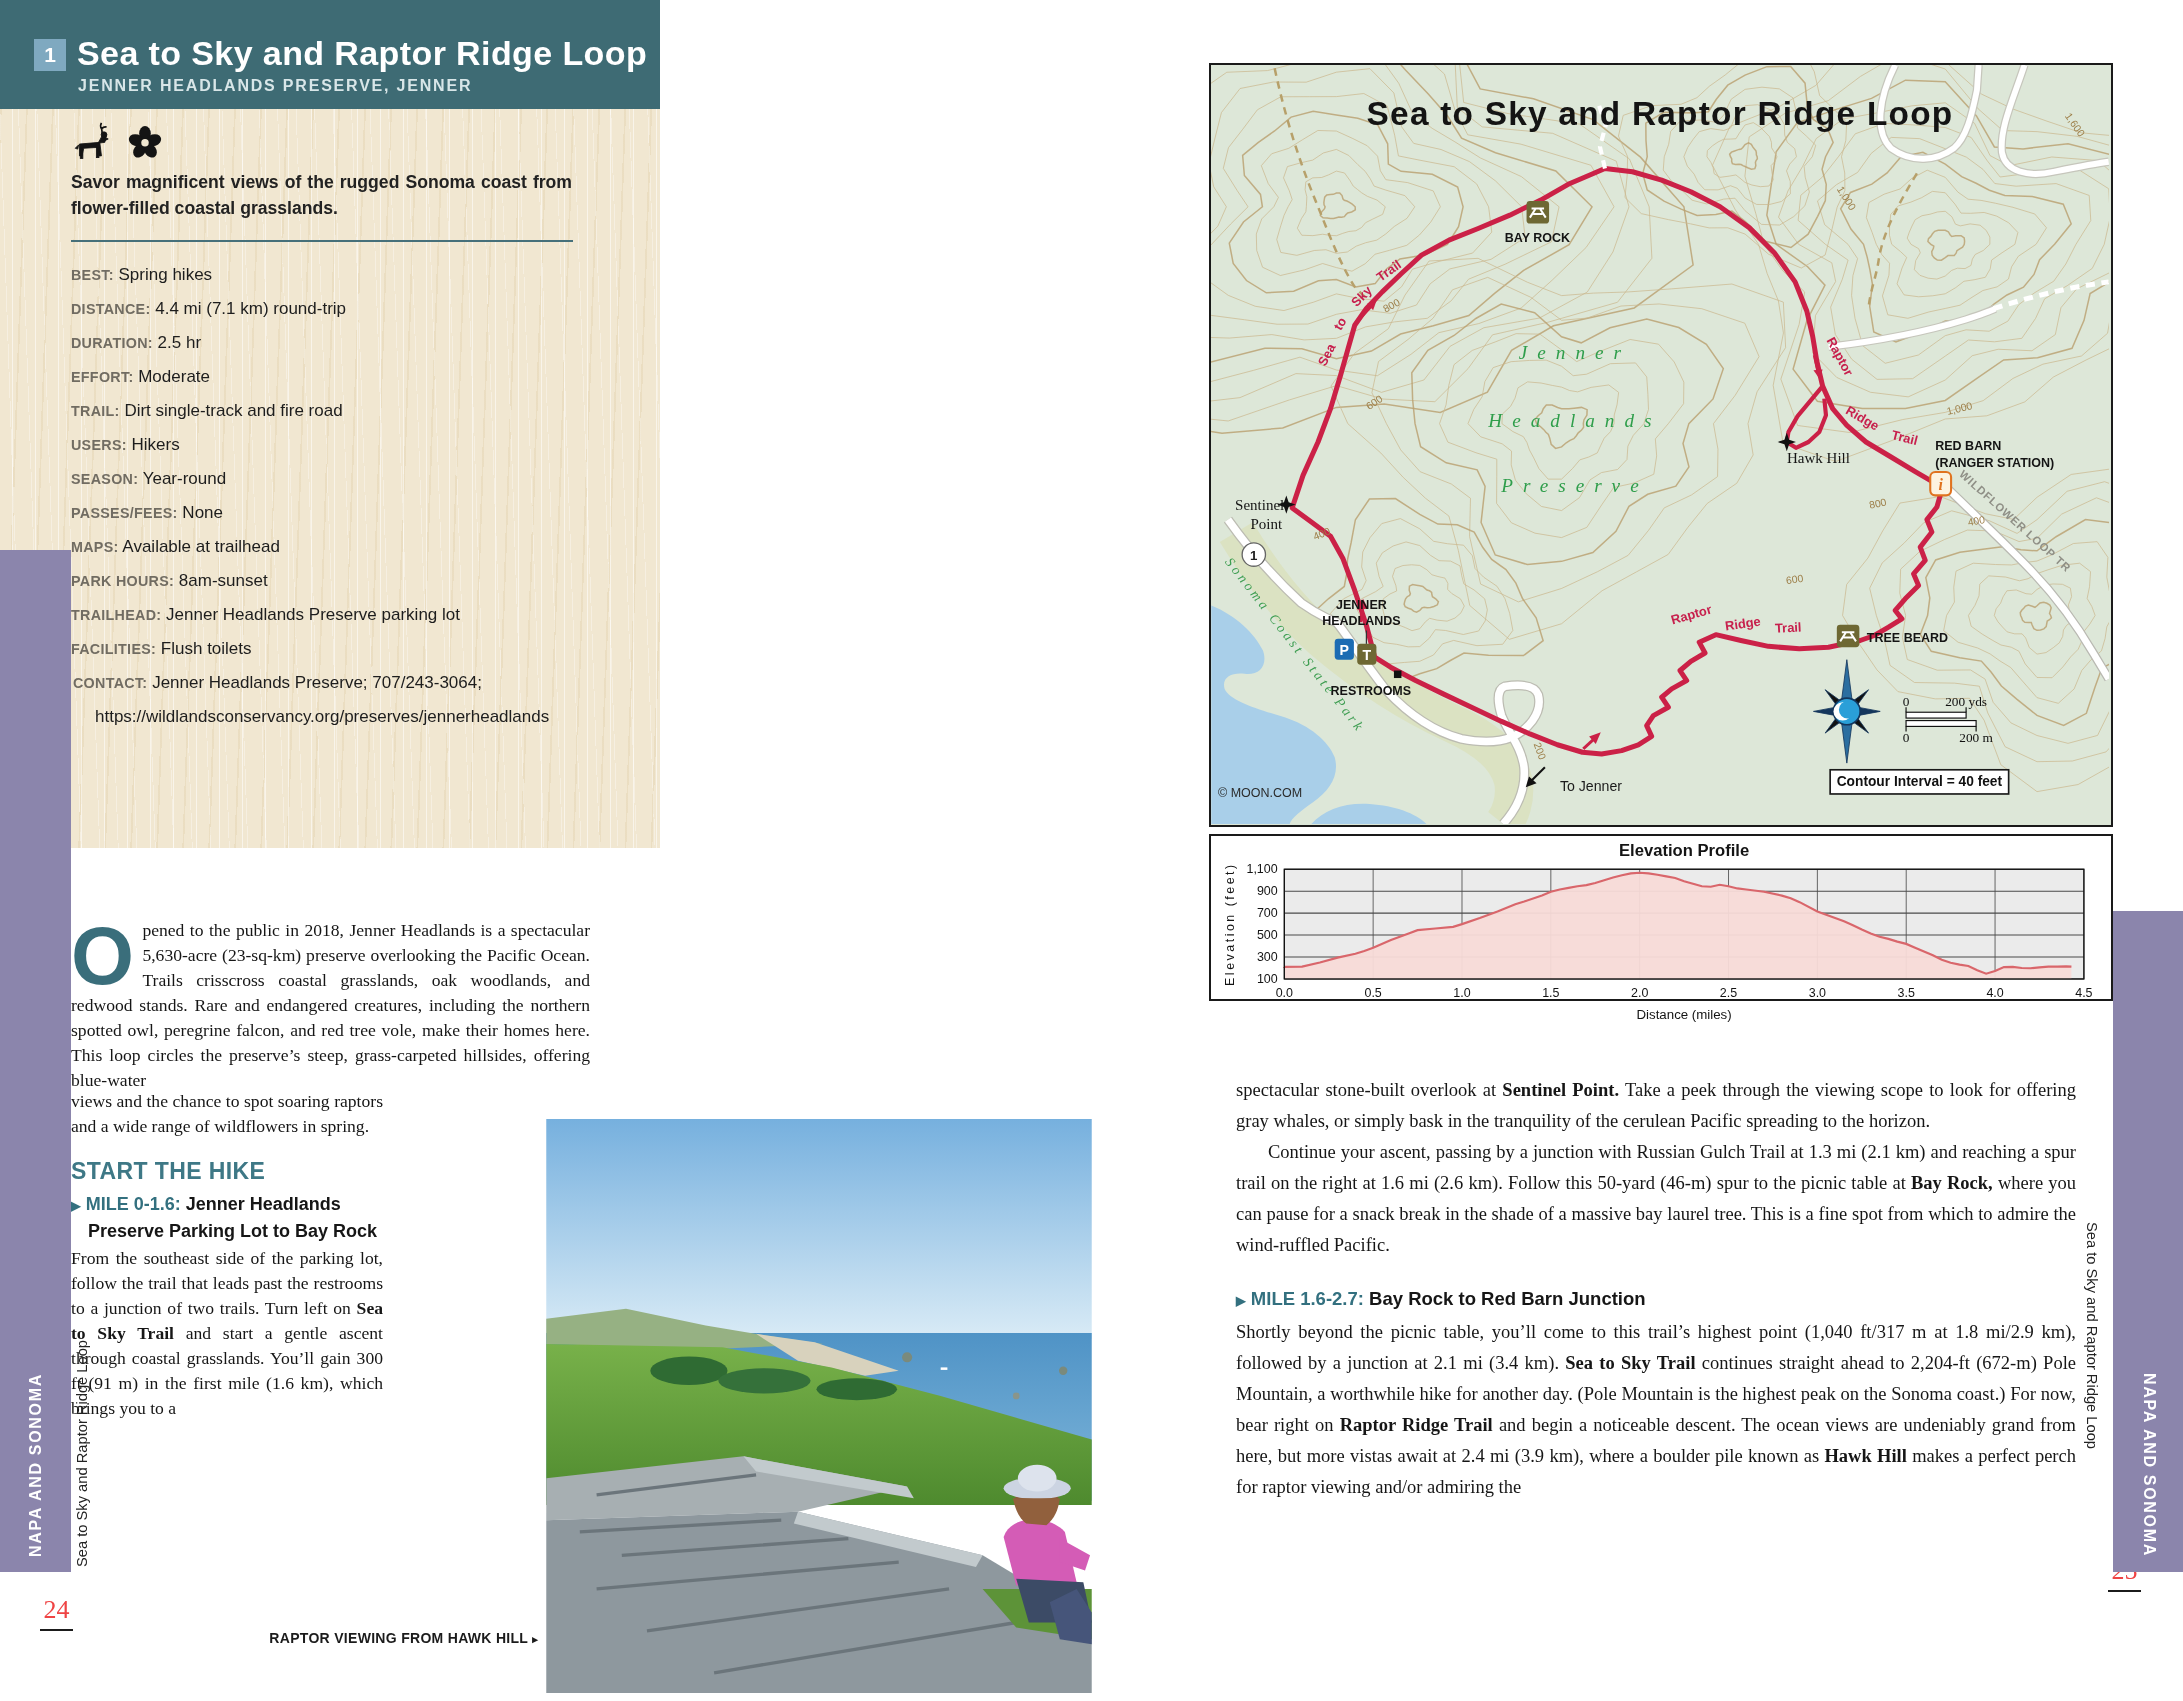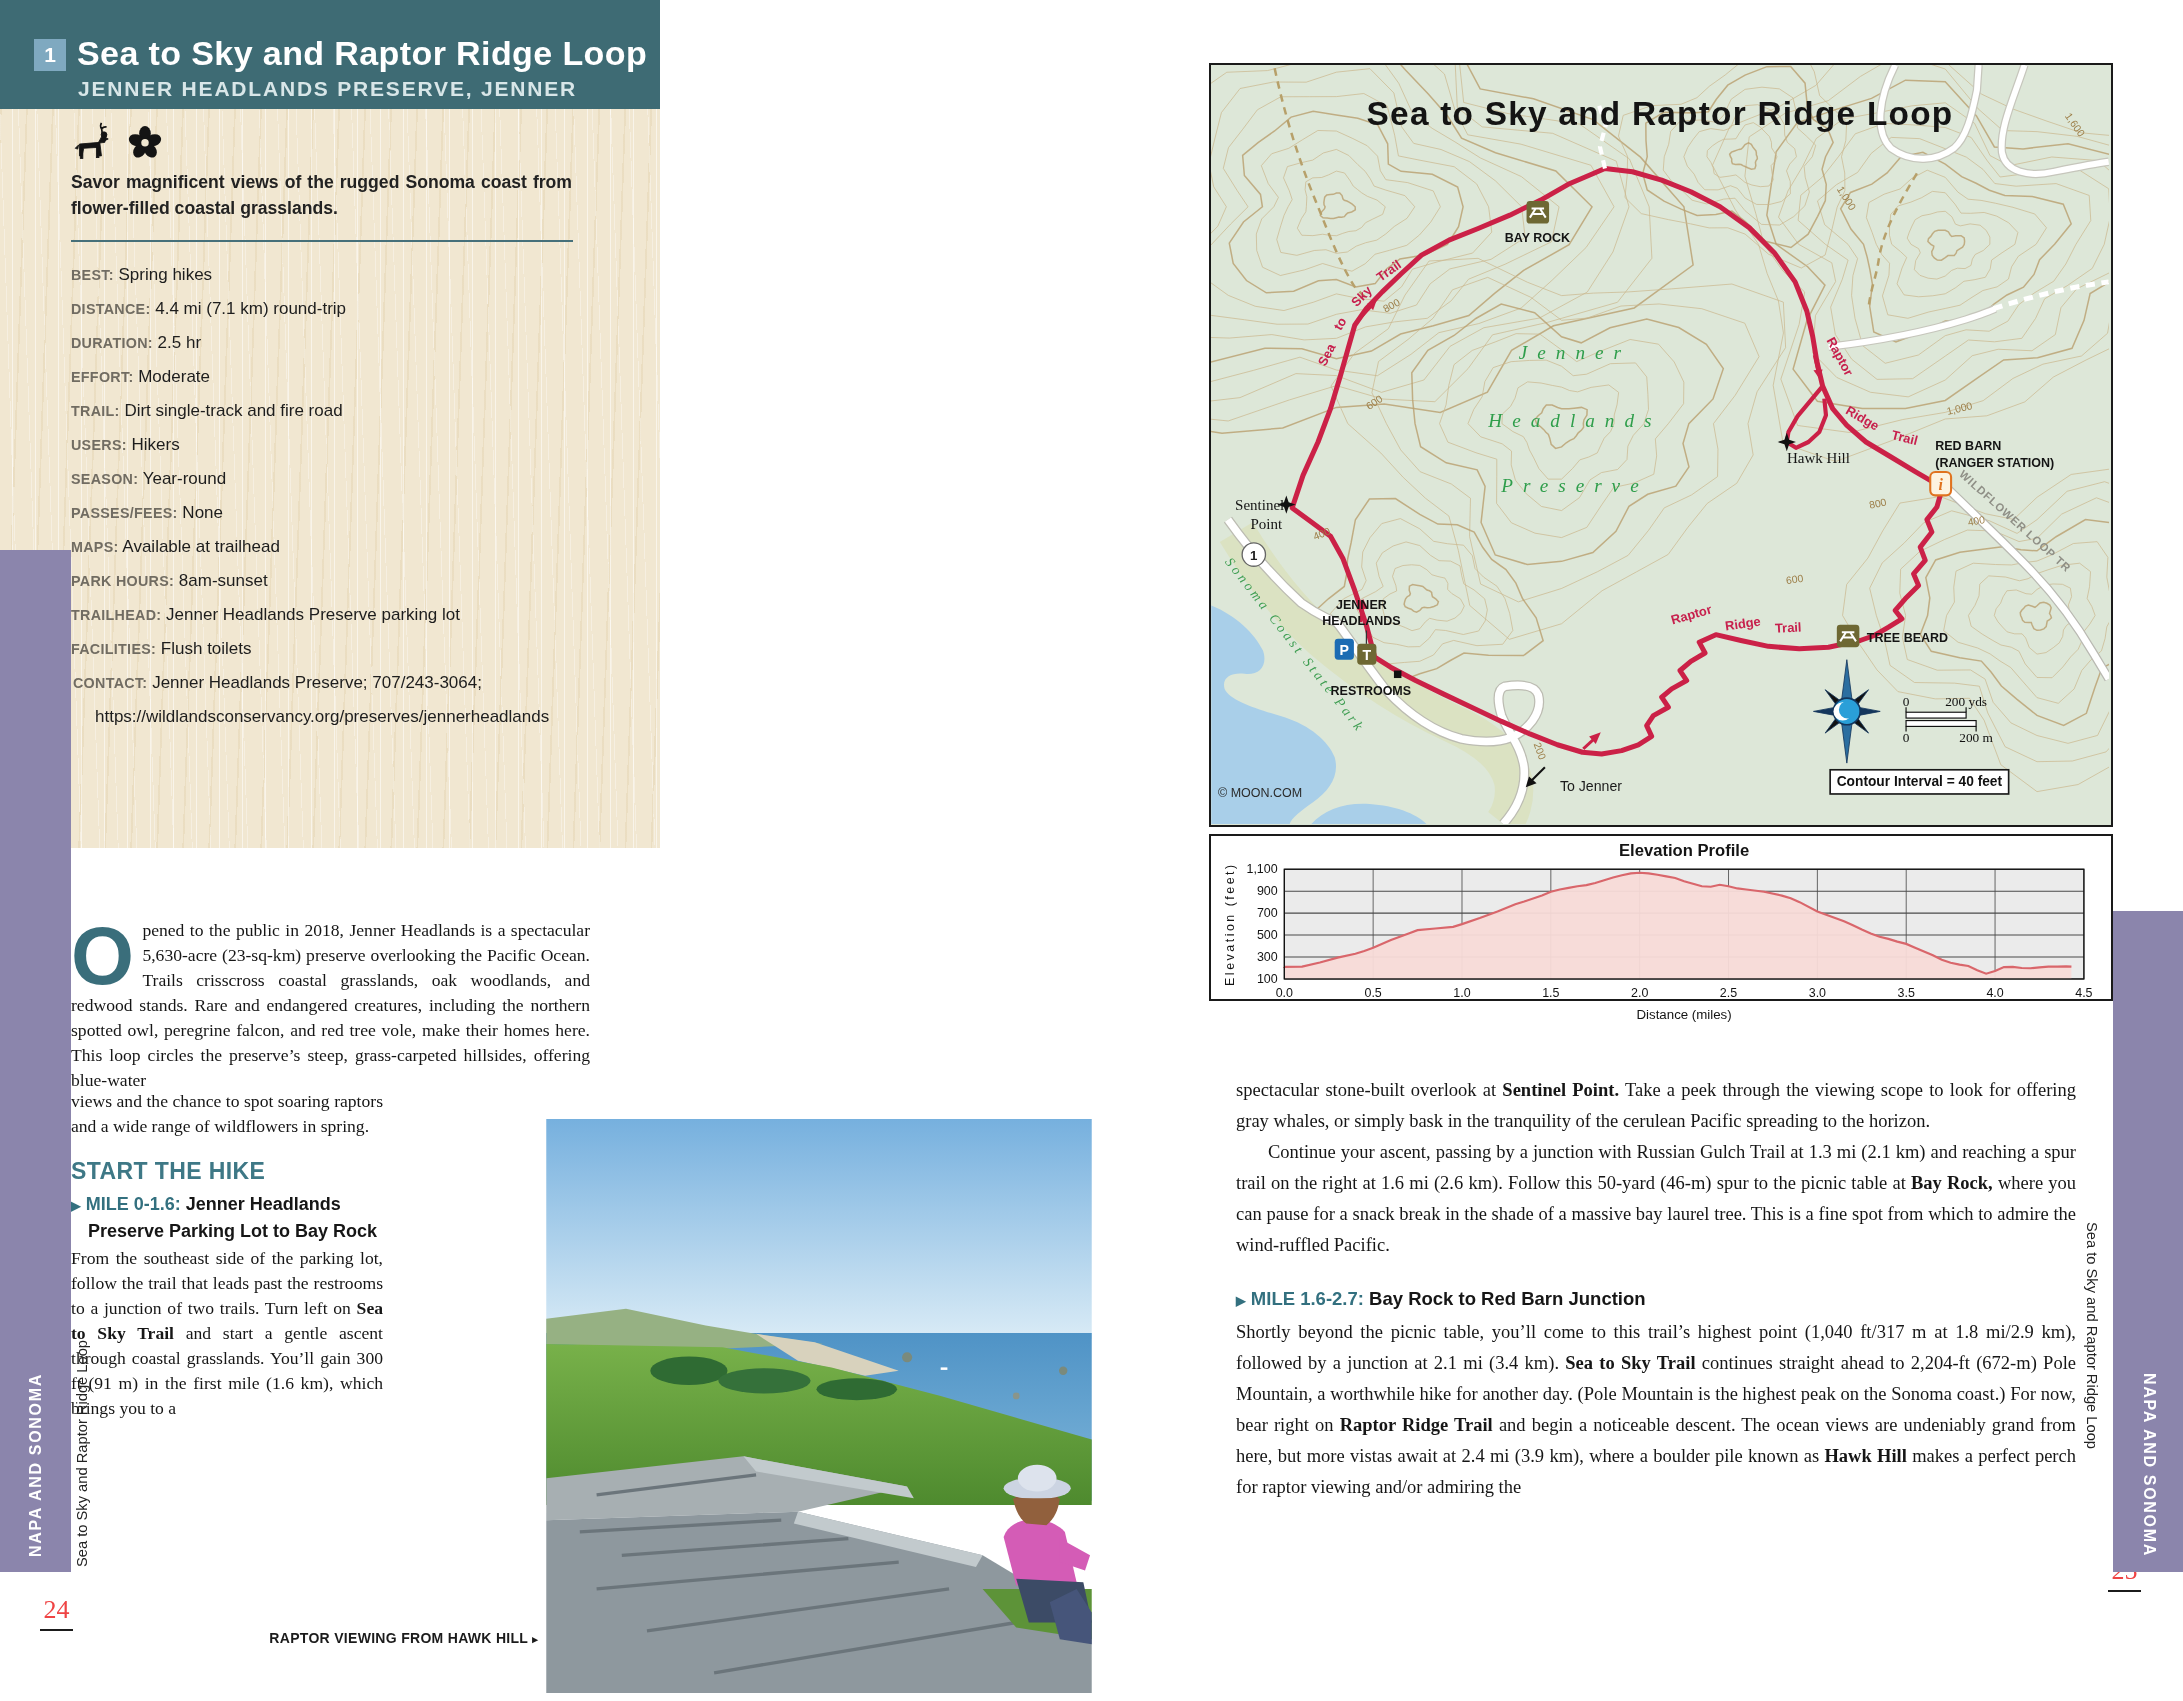--- a/index.html
+++ b/index.html
@@ -3,21 +3,21 @@
 <meta charset="utf-8">
 <style>
   html,body{margin:0;padding:0;background:#fff;}
   #spread{position:relative;width:2183px;height:1701px;background:#ffffff;overflow:hidden;
           font-family:"Liberation Sans",sans-serif;color:#181818;}
   
   .teal-header{position:absolute;left:0;top:0;width:660px;height:109px;background:#3e6b74;}
   .hike-badge{position:absolute;left:34px;top:39px;width:32px;height:32px;background:#7fa9c0;
               color:#fff;font-size:21px;font-weight:bold;display:flex;align-items:center;justify-content:center;}
   .hike-title{position:absolute;left:77px;top:34px;font-size:34px;font-weight:600;color:#ffffff;letter-spacing:0.4px;}
-  .hike-subtitle{position:absolute;left:78px;top:77px;font-size:21px;font-weight:600;color:#d8e6e8;letter-spacing:1.8px;}
+  .hike-subtitle{position:absolute;left:78px;top:77px;font-size:16px;font-weight:600;color:#d8e6e8;letter-spacing:1.8px;}
   
   .tan-box{position:absolute;left:0;top:109px;width:660px;height:739px;background-color:#f1e7d1;
     background-image:
       repeating-linear-gradient(90deg, rgba(255,255,255,0) 0 11.8px, rgba(255,255,255,.55) 11.8px 12.6px, rgba(255,255,255,0) 12.6px 23px),
       repeating-linear-gradient(88deg, rgba(255,255,255,0) 0 6.7px, rgba(255,255,255,.35) 6.7px 7.6px, rgba(255,255,255,0) 7.6px 18.5px),
       repeating-linear-gradient(92deg, rgba(228,212,178,.5) 0 1.7px, rgba(255,255,255,0) 1.7px 26px);}
   .intro-icons{position:absolute;left:71px;top:13.4px;display:flex;gap:13.4px;align-items:flex-end;}
   .intro-text{position:absolute;left:71px;top:60px;width:501px;font-size:17.6px;font-weight:600;
               line-height:26px;text-align:justify;color:#222;}
   .intro-rule{position:absolute;left:71px;top:131px;width:502px;height:0;border-top:2.1px solid #46707a;}

